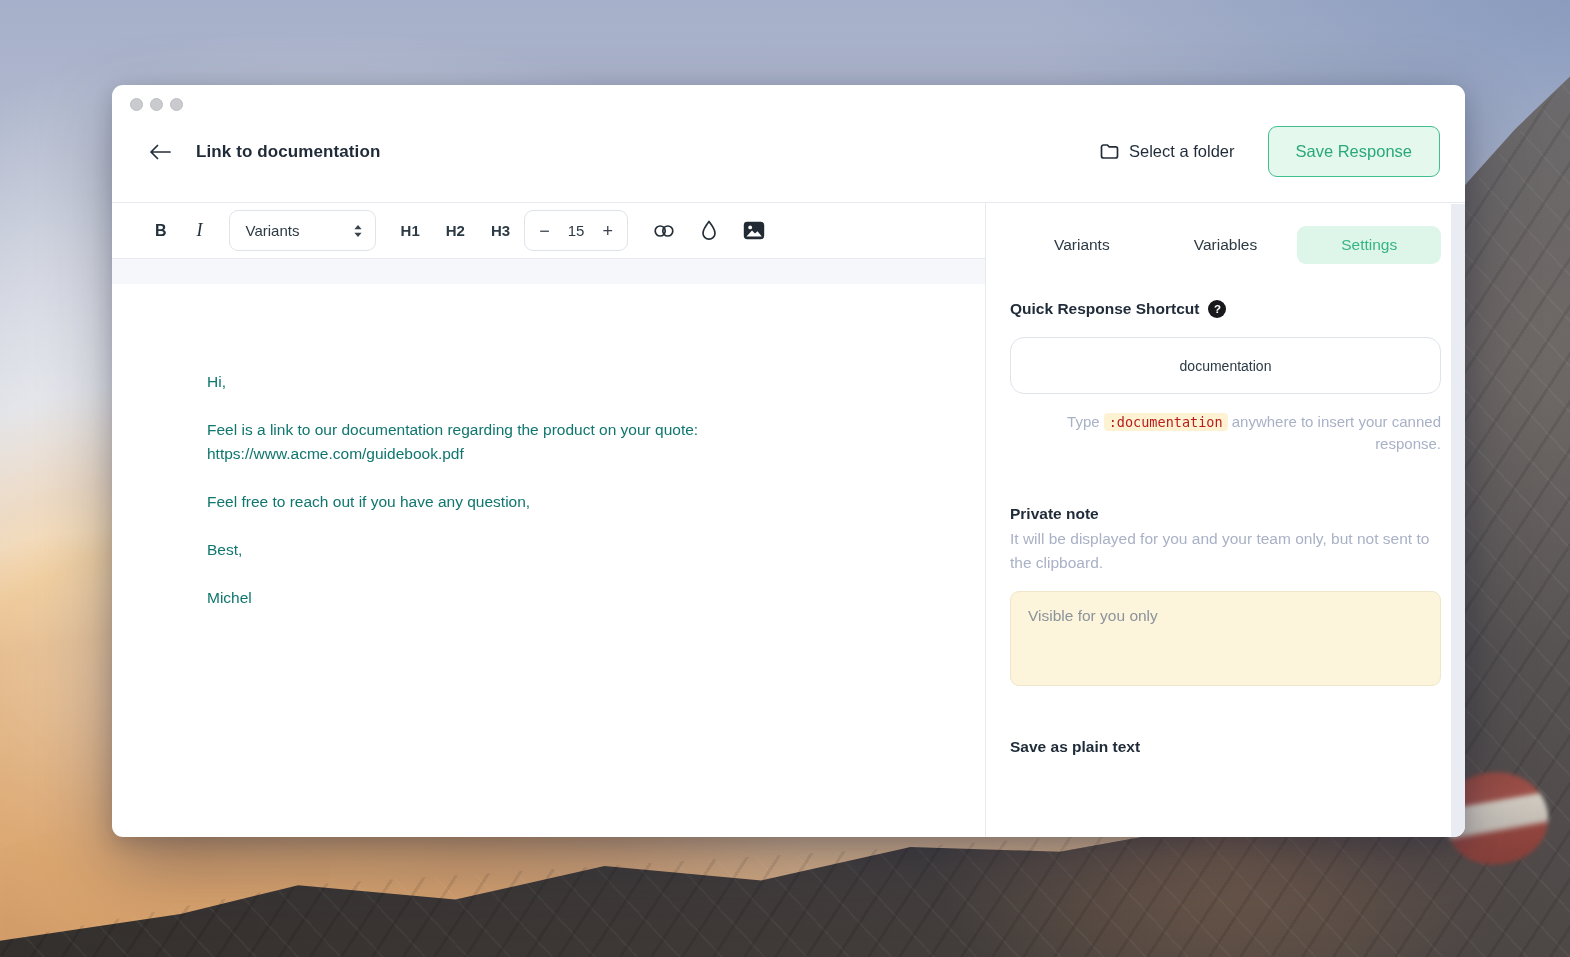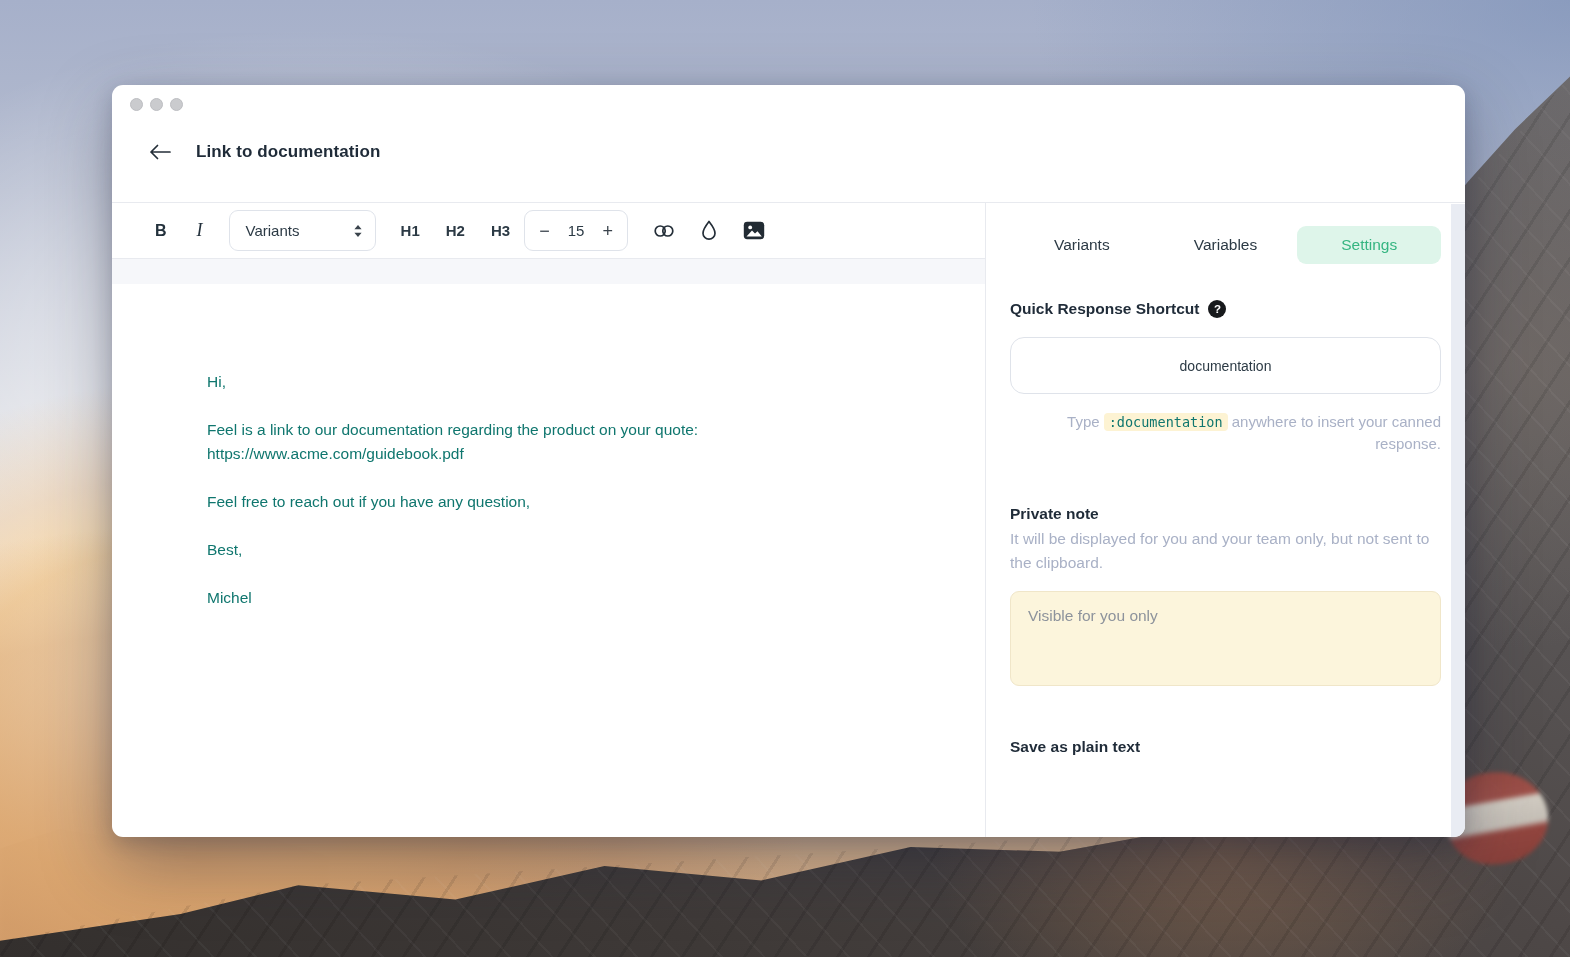--- a/index.html
+++ b/index.html
@@ -83,21 +83,21 @@
       color:#2c3a45; border-radius:9px; cursor:pointer; }
   .tab.active { background:#def5ea; color:#35b581; }
   .section-label { font-size:15.5px; font-weight:600; color:#1f2b38; }
   .qrs-row { margin-top:36px; display:flex; align-items:center; gap:9px; }
   .help-icon { width:18px; height:18px; border-radius:50%; background:#17191c; color:#fff;
       font-size:11.5px; font-weight:700; display:flex; align-items:center; justify-content:center; cursor:pointer; }
   .shortcut-input { margin-top:19px; width:100%; height:57px; border:1px solid #dfe3ea; border-radius:14px;
       padding:0 17px; font-size:14px; color:#2c3a45; font-family:inherit; outline:none; background:#fff;text-align:center; }
   .hint { margin-top:17px; text-align:right; font-size:15px; line-height:22px; color:#a9b1c6; }
   .token { font-family:"DejaVu Sans Mono","Liberation Mono",monospace; font-size:13.5px;
-      color:#0f766e; background:#fdf3d3; border-radius:4px; padding:1px 5px; }
+      color:#b91c1c; background:#fdf3d3; border-radius:4px; padding:1px 5px; }
   .pn-label { margin-top:50px; }
   .muted-desc { margin-top:4px; font-size:15.5px; line-height:24px; color:#a9b1c6; }
   .note-area { display:block; margin-top:16px; width:100%; height:95px; background:#fcf5dc;
       border:1px solid #f0e6c9; border-radius:9px; padding:15px 17px; font-size:15.5px;
       color:#55606a; font-family:inherit; resize:none; outline:none; }
   .note-area::placeholder { color:#8d939c; }
   .cp-label { margin-top:52px; }
   .cp-row { display:flex; align-items:flex-start; }
   .cp-desc { max-width:345px; }
   .toggle { margin-left:auto; margin-top:14px; width:48px; height:25px; border-radius:13px;
@@ -131,20 +131,29 @@
       <span class="dot"></span>
       <span class="dot"></span>
     </div>
     <div class="header-row">
       <span class="back-btn">
         <svg class="stroke" width="24" height="18" viewBox="0 0 24 18">
           <path d="M22 9 H3 M9.5 2.5 L3 9 L9.5 15.5"></path>
         </svg>
       </span>
       <span class="win-title">Link to documentation</span>
+      <div class="header-right">
+        <span class="folder-btn">
+          <svg class="stroke" width="19" height="17" viewBox="0 0 19 17">
+            <path d="M1.5 4.5 V13 a2 2 0 0 0 2 2 H15.5 a2 2 0 0 0 2-2 V5.8 a2 2 0 0 0-2-2 H9.2 L7.4 2 H3.5 a2 2 0 0 0-2 2 Z"></path>
+          </svg>
+          <span>Select a folder</span>
+        </span>
+        <button class="save-btn">Save Response</button>
+      </div>
     </div>
   </div>
 
   <div class="main-row">
 
     <div class="left-col">
       <div class="toolbar">
         <button class="tb-btn tb-bold">B</button>
         <button class="tb-btn tb-italic">I</button>
         <div class="font-select">

